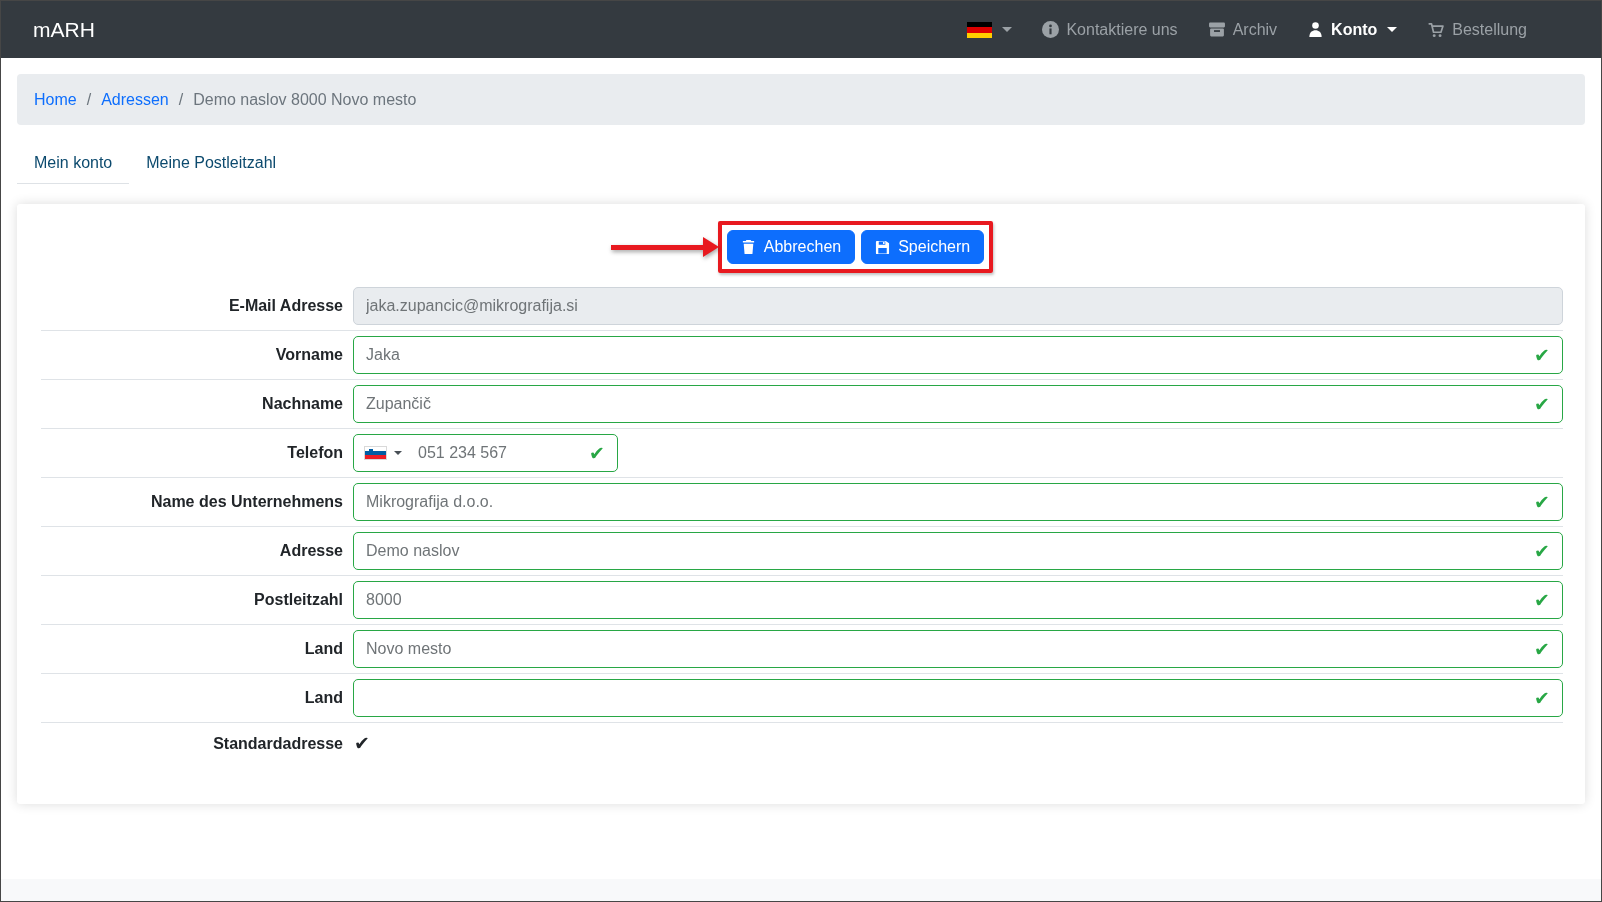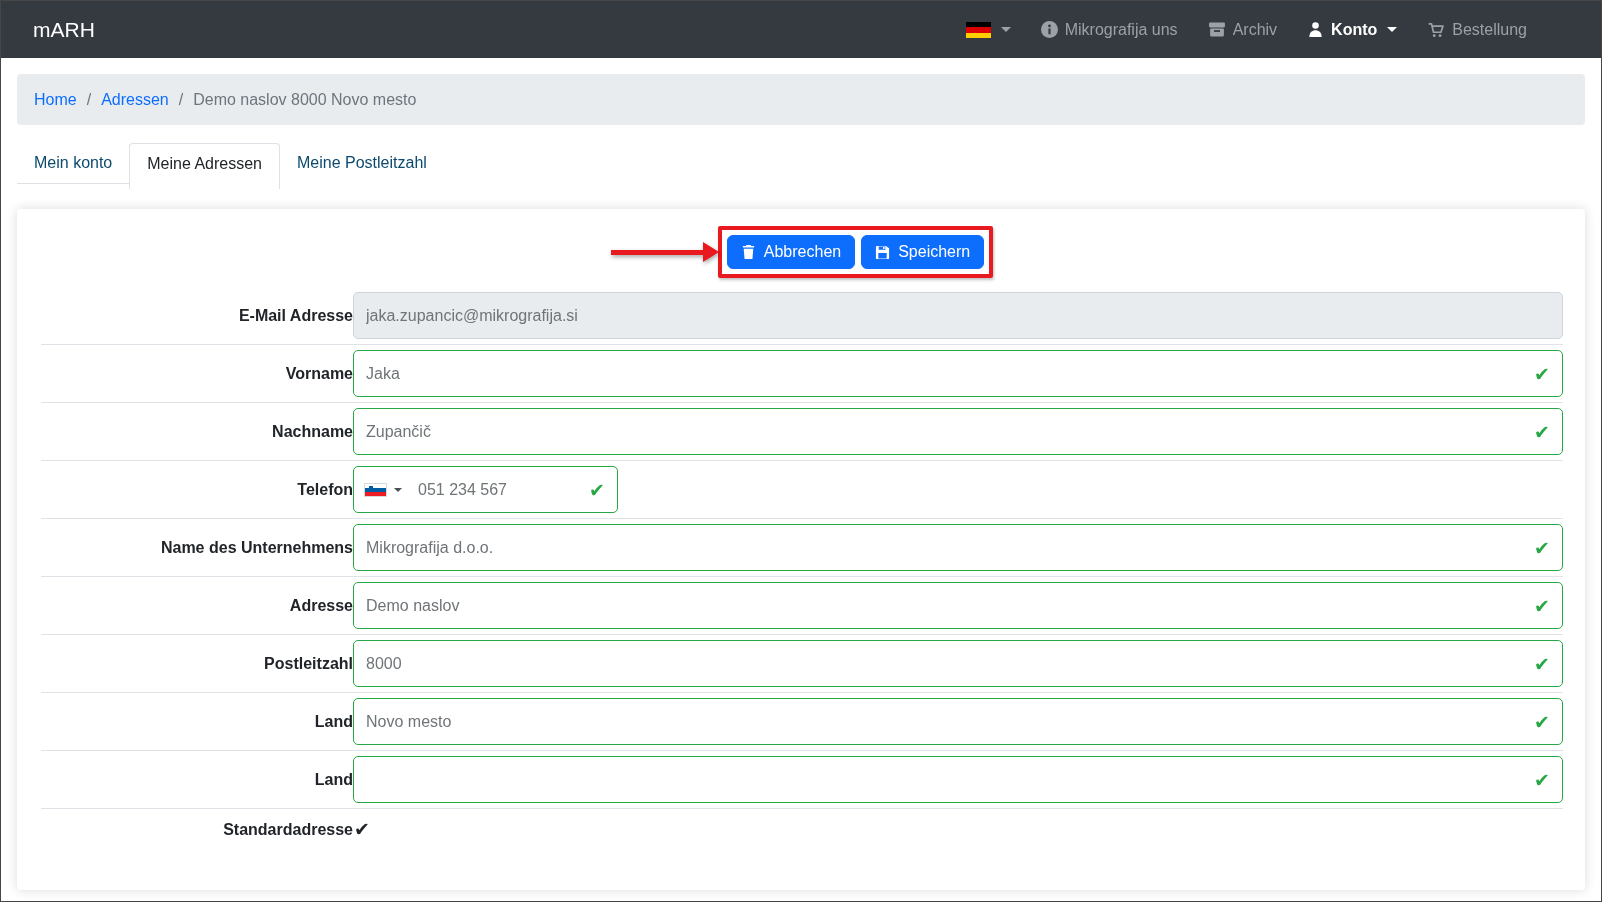--- a/index.html
+++ b/index.html
@@ -64,24 +64,24 @@
   }
   .btn {
     background:#0d6efd; color:#fff; border:1px solid #0d6efd; border-radius:6px;
     font-size:16px; font-family:inherit; padding:7px 13px; cursor:pointer;
     display:flex; align-items:center; gap:8px;
   }
 
   
   .form-row { display:flex; align-items:center; padding:5px 0; }
   .form-row + .form-row { border-top:1px solid #dfe3e7; }
-  .form-label { flex:0 0 312px; text-align:right; font-weight:bold; padding-right:0; }
+  .form-label { flex:0 0 312px; text-align:right; font-weight:bold; padding-right:10px; }
   .field-area { flex:1 1 auto; position:relative; }
   .field-area input {
-    width:100%; height:47px; border-radius:5px; padding:0 34px 0 12px;
+    width:100%; height:38px; border-radius:5px; padding:0 34px 0 12px;
     font-size:16px; font-family:inherit; color:#6f7477; outline:none;
   }
   .field-area input.valid { border:1px solid #28a745; background:#fff; }
   .field-area input.disabled { border:1px solid #ced4da; background:#e9ecef; }
   .check {
     position:absolute; right:13px; top:50%; transform:translateY(-50%);
     color:#28a745; font-weight:bold; font-size:19px; line-height:1;
   }
   .phone-wrap { position:relative; width:265px; }
   .phone-wrap input { padding-left:64px; }
@@ -115,21 +115,21 @@
     <div class="nav-item">
       <span class="flag-de"></span>
       <span class="caret"></span>
     </div>
     <div class="nav-item">
       <svg width="17" height="17" viewBox="0 0 16 16">
         <circle cx="8" cy="8" r="8" fill="#9ba1a6"></circle>
         <circle cx="8" cy="4.6" r="1.3" fill="#343a40"></circle>
         <rect x="7" y="7" width="2" height="5.5" fill="#343a40"></rect>
       </svg>
-      <span>Mikrografija uns</span>
+      <span>Kontaktiere uns</span>
     </div>
     <div class="nav-item">
       <svg width="18" height="17" viewBox="0 0 16 16">
         <rect x="0.5" y="1.5" width="15" height="4.5" rx="1" fill="#9ba1a6"></rect>
         <rect x="1.5" y="7" width="13" height="7.5" rx="1" fill="#9ba1a6"></rect>
         <rect x="5.2" y="8.6" width="5.6" height="1.7" fill="#343a40"></rect>
       </svg>
       <span>Archiv</span>
     </div>
     <div class="nav-item active">
@@ -156,21 +156,20 @@
   <div class="breadcrumb">
     <a>Home</a>
     <span class="sep">/</span>
     <a>Adressen</a>
     <span class="sep">/</span>
     <span class="current">Demo naslov 8000 Novo mesto</span>
   </div>
 
   <div class="tabs">
     <div class="tab first">Mein konto</div>
-    <div class="tab active">Meine Adressen</div>
     <div class="tab">Meine Postleitzahl</div>
   </div>
 
   <section class="card">
 
     <div class="toolbar">
       <div class="annot-arrow">
         <div class="shaft"></div>
         <div class="head"></div>
       </div>

